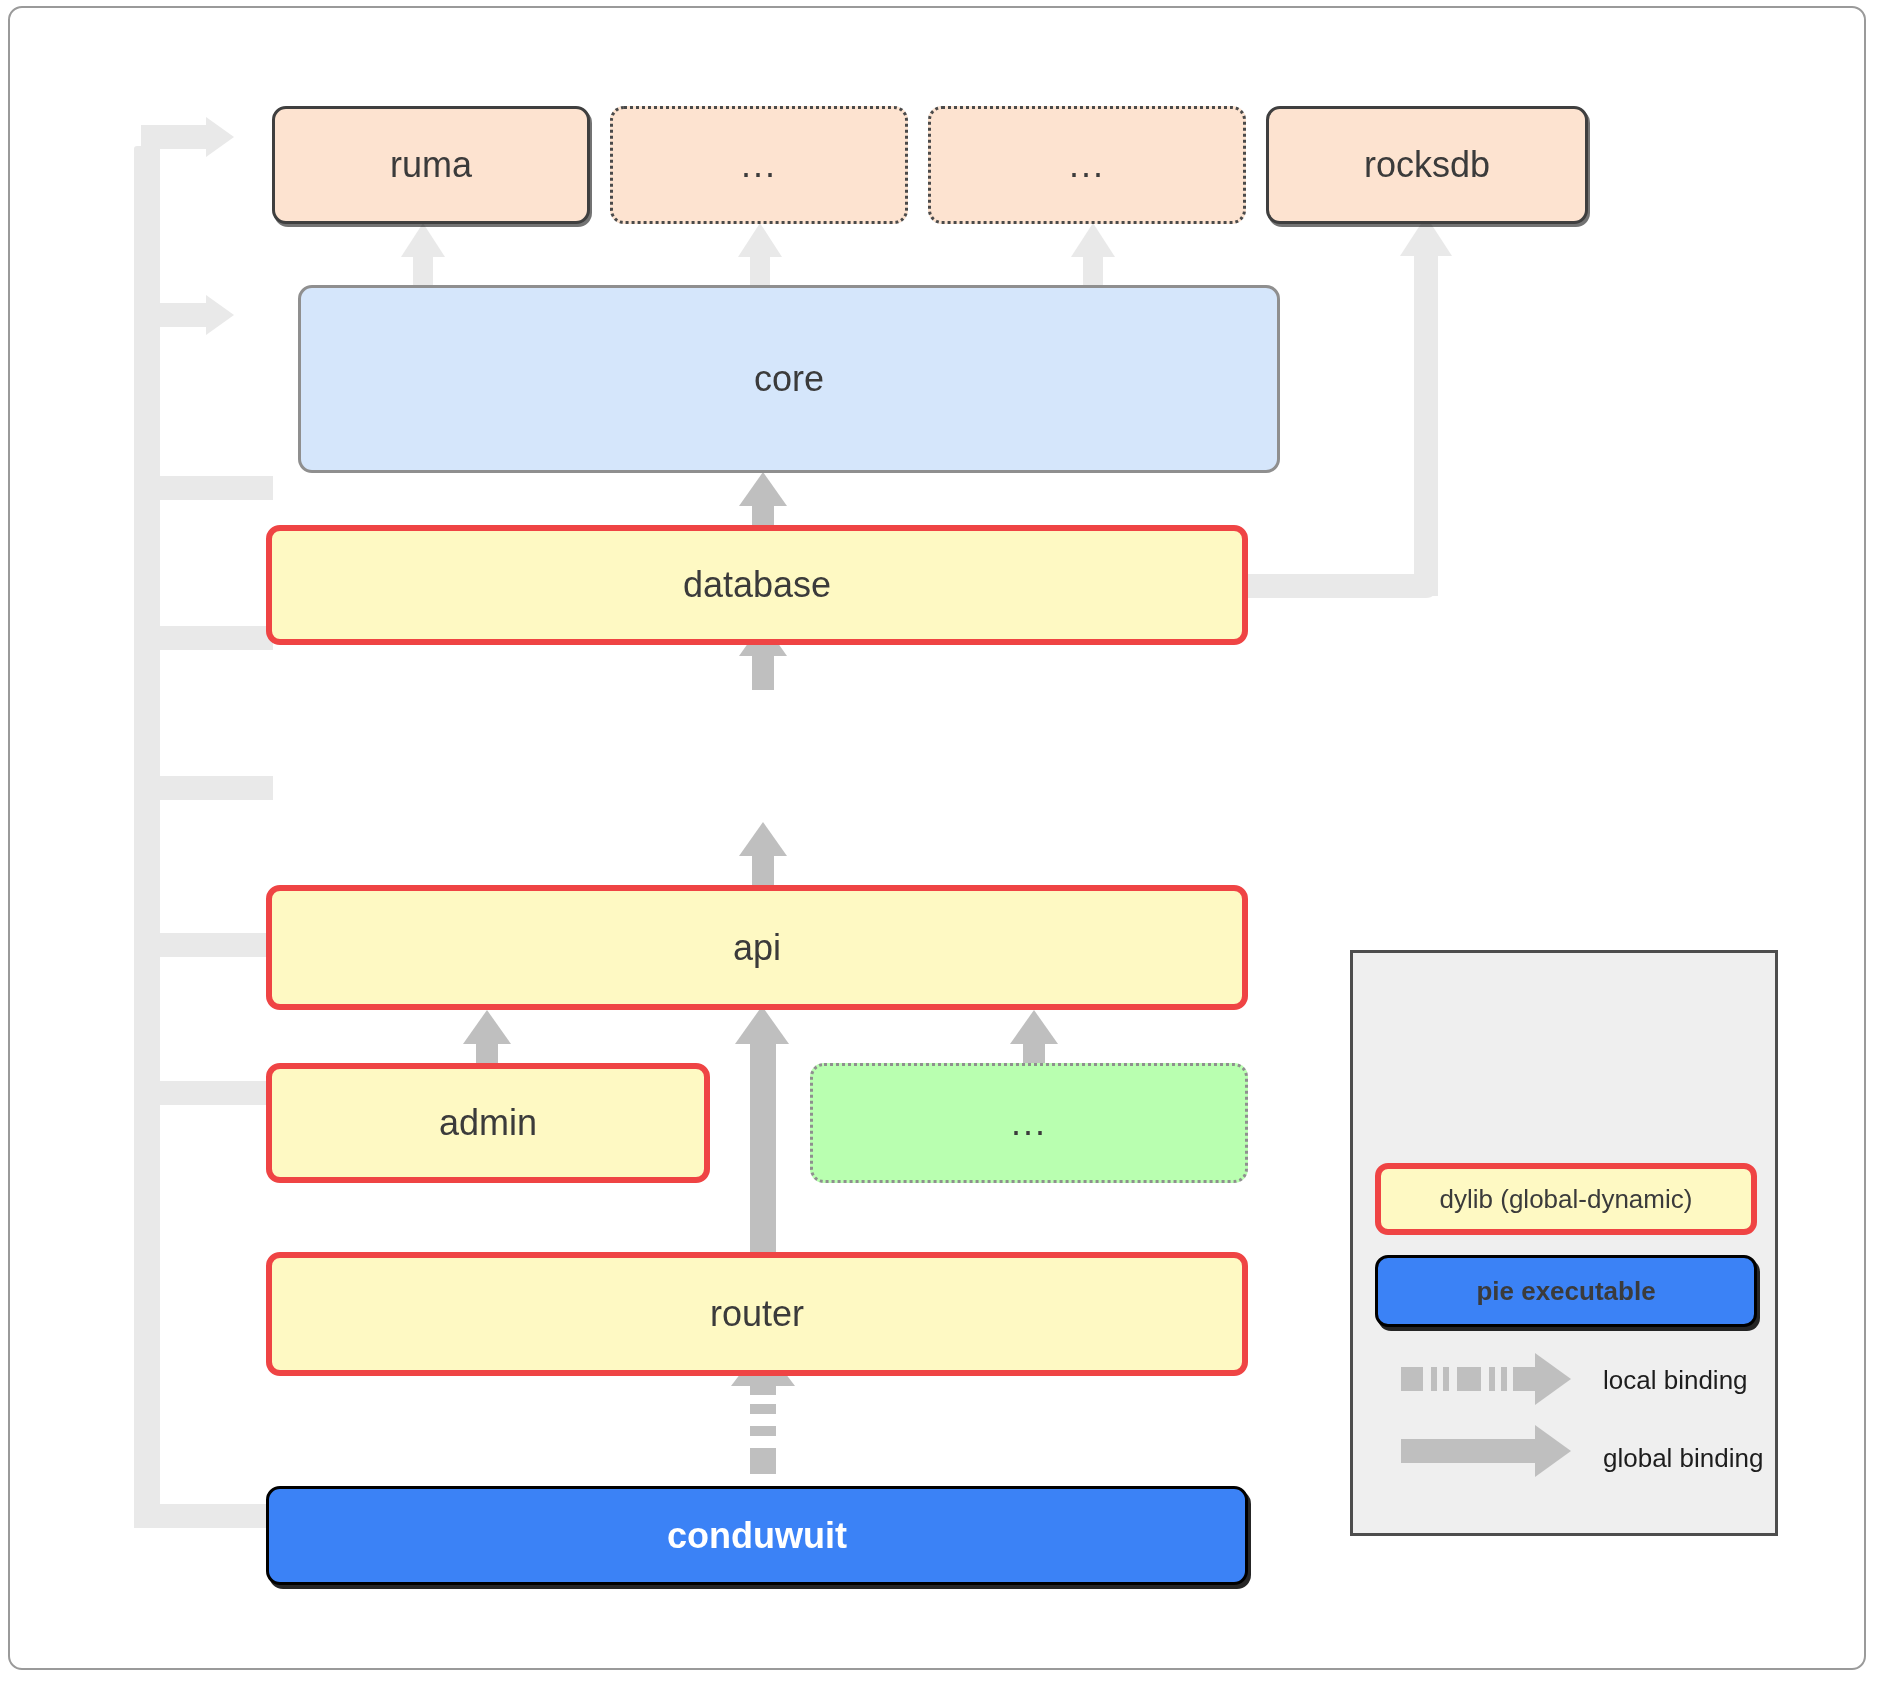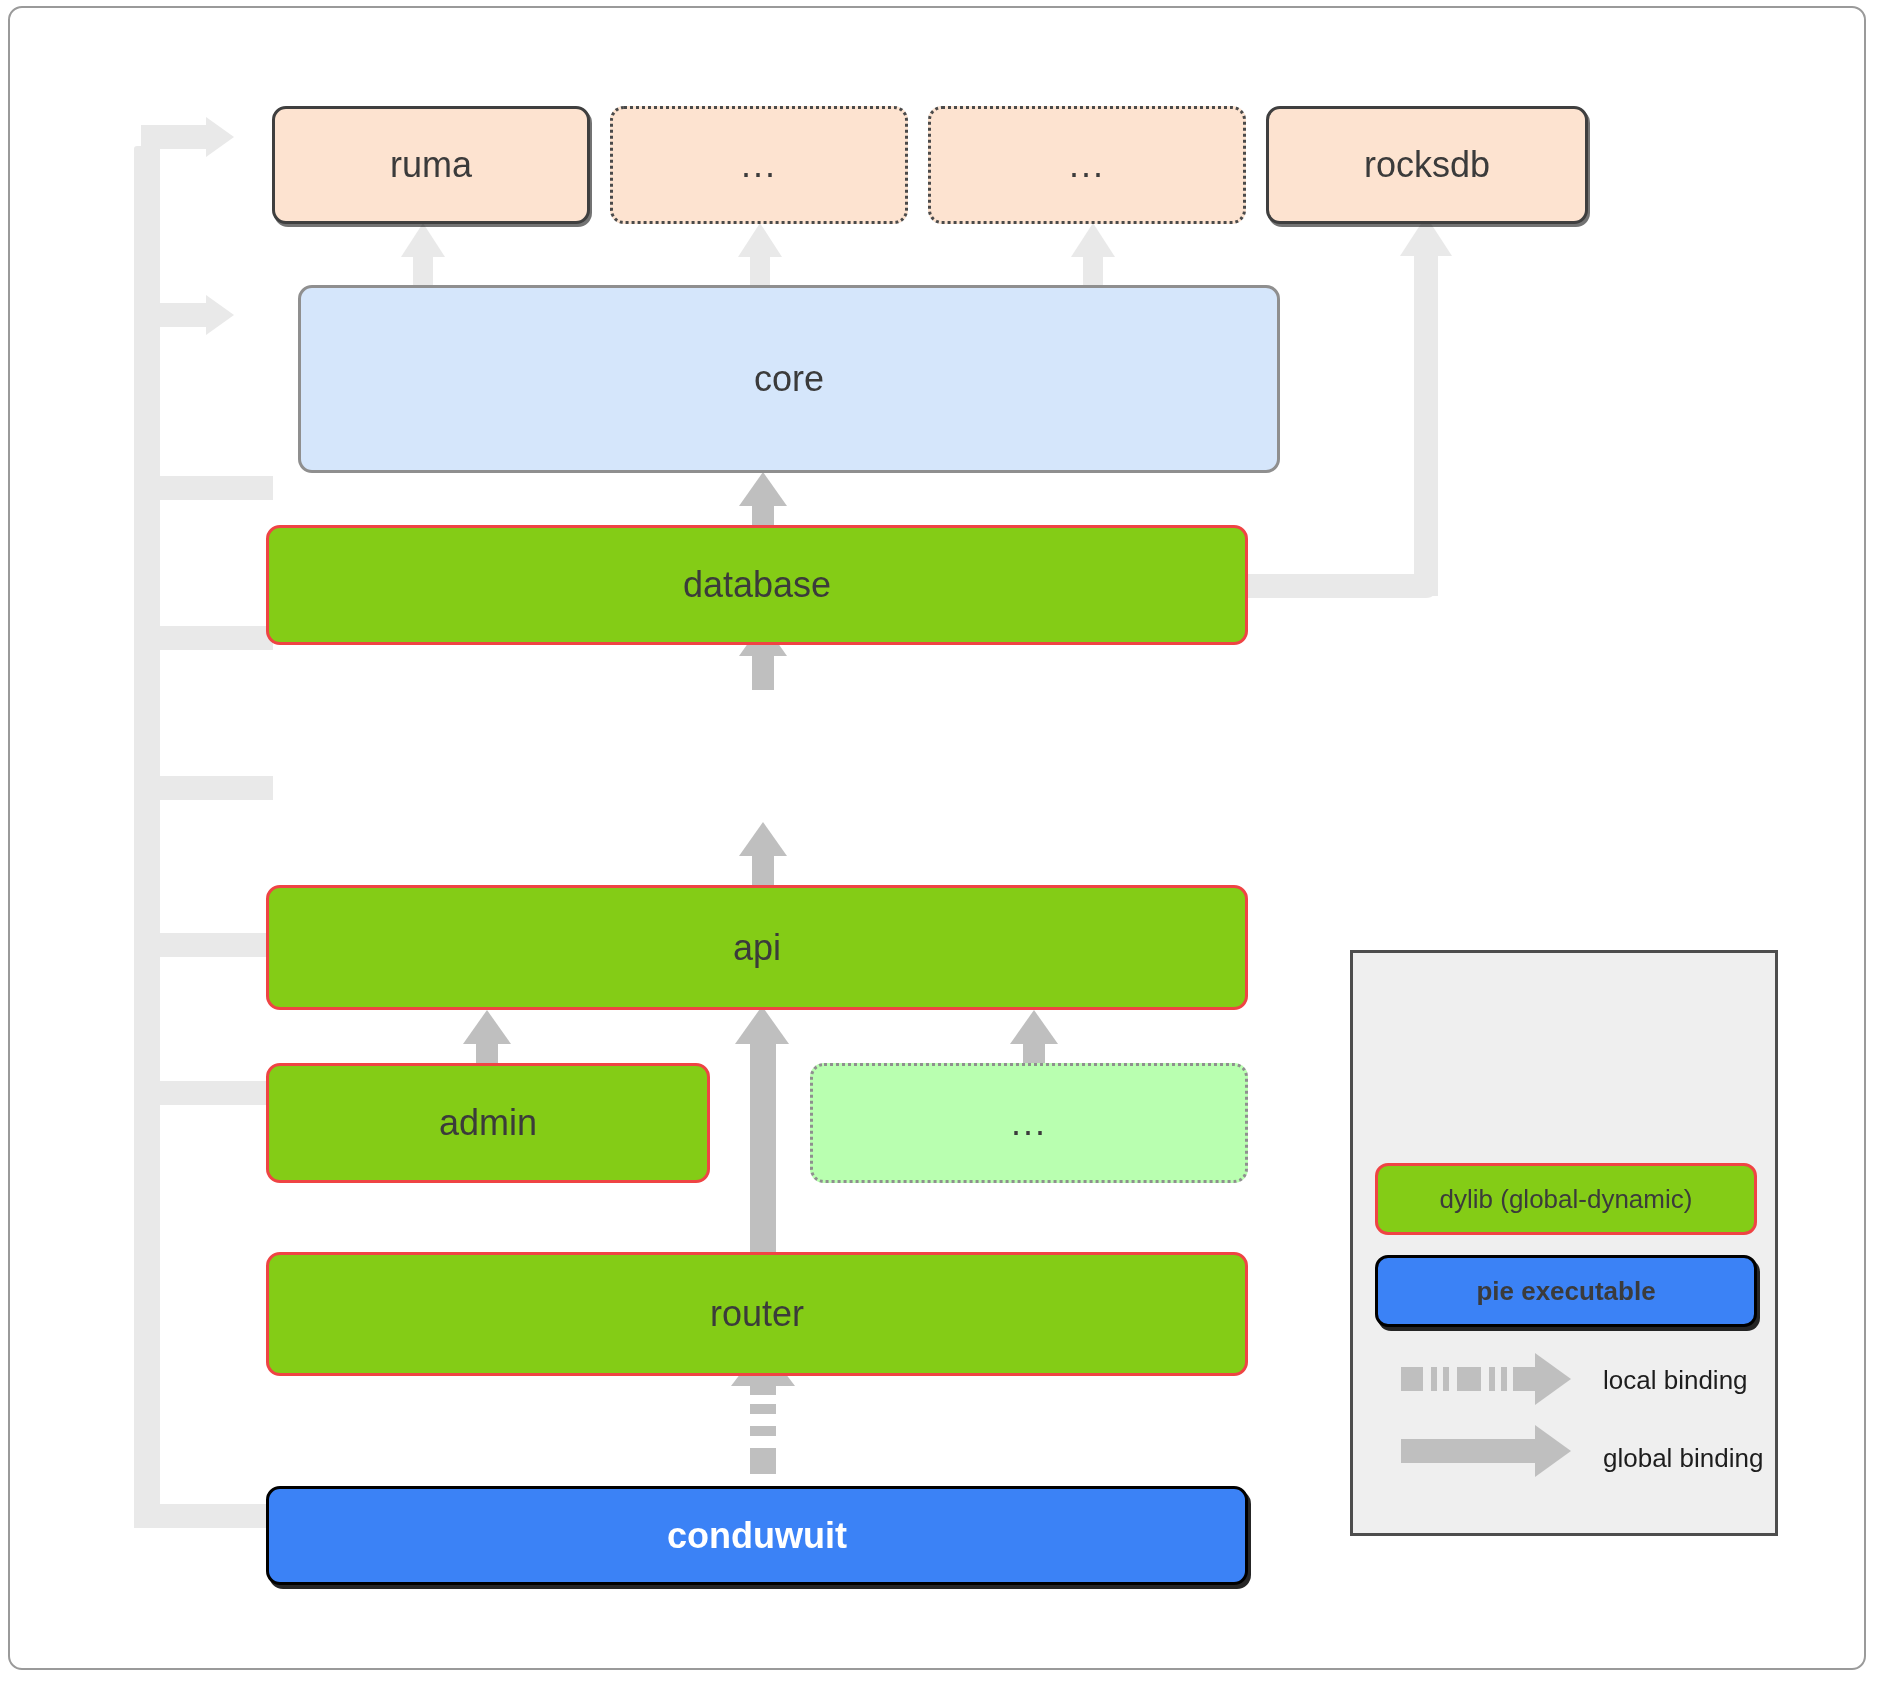--- a/index.html
+++ b/index.html
@@ -22,21 +22,21 @@
     font-size:36px; line-height:1;
   }
   .node .lbl{pointer-events:none;}
 
   .thirdparty{ background:#fde3d0; border:3px solid #3f3f3f;
                box-shadow:2px 3px 0 rgba(0,0,0,.55); }
   .thirdparty.ghost{ background:#fde3d0; border:3px dotted #4a4a4a; box-shadow:none; }
 
   .initexec{ background:#d5e6fb; border:3px solid #8f8f8f; }
 
-  .gdyn{ background:#84cc16; border:3px solid #ef4444; }
+  .gdyn{ background:#fef9c3; border:6px solid #ef4444; }
   .gdyn.ghost{ background:#b9ffb0; border:3px dotted #8f8f8f; }
 
   .pie{ background:#3b82f6; border:3px solid #000; color:#ffffff;
         font-weight:bold; box-shadow:3px 4px 0 rgba(0,0,0,.85); }
 
   .ellipsis{ font-size:36px; letter-spacing:2px; }
 
   
   .conn{ position:absolute; }
 

